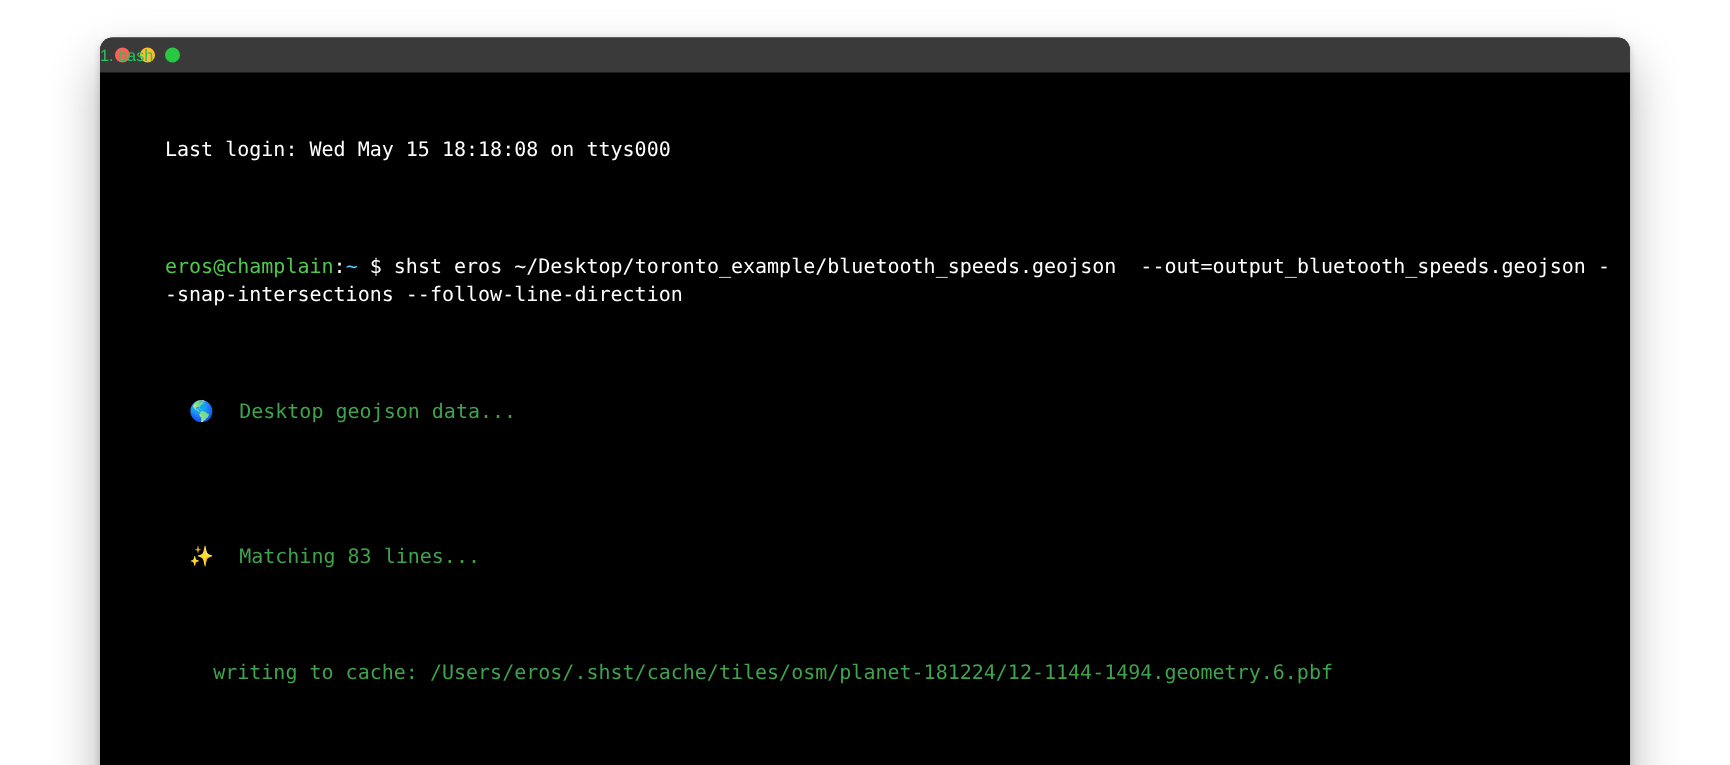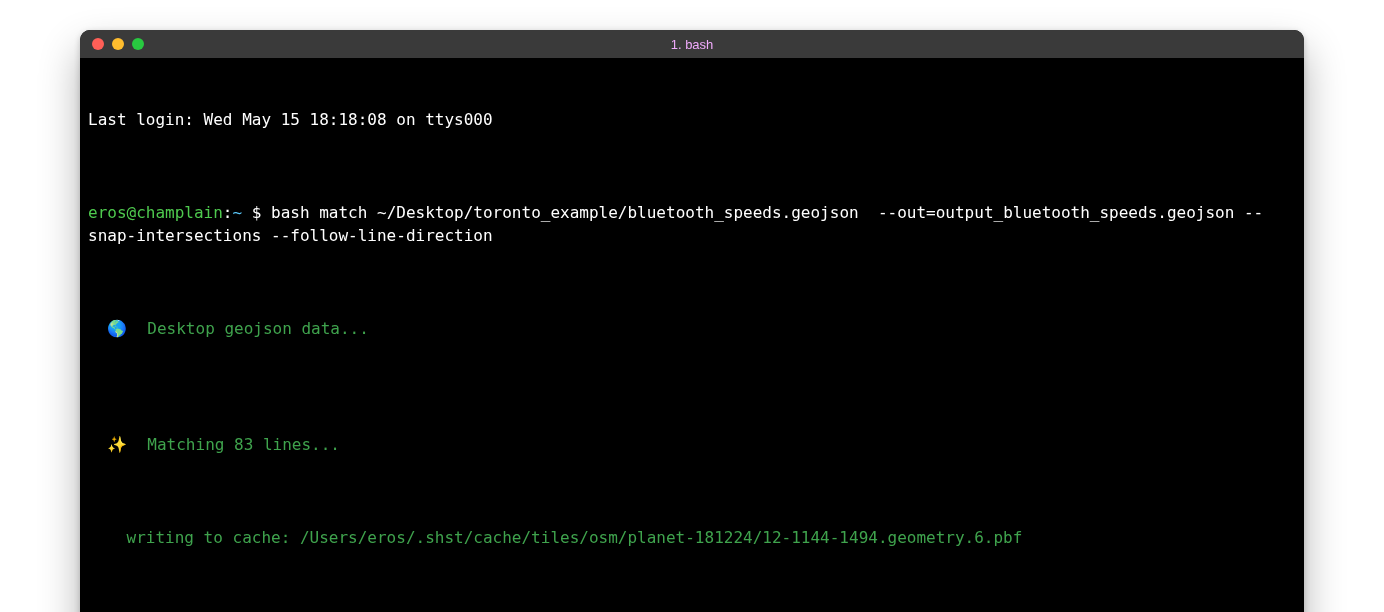--- a/index.html
+++ b/index.html
@@ -36,36 +36,35 @@
       width: 12px;
       height: 12px;
       border-radius: 50%;
     }
     .tl-close   { background: #ff5f57; }
     .tl-min     { background: #ffbd2e; }
     .tl-max     { background: #28c940; }
     .title {
       position: absolute;
       left: 0; right: 0;
-      text-align: center;
-      color: #f0abfc;
+      color: #22c55e;
       font-family: -apple-system, BlinkMacSystemFont, "Segoe UI", sans-serif;
       font-size: 13px;
       pointer-events: none;
     }
     .terminal-body {
       background: #000000;
       color: #ffffff;
       padding: 4px 8px 40px 8px;
       min-height: 470px;
       line-height: 1.45;
       font-size: 16px;
       white-space: pre;
     }
-    .line { white-space: pre-wrap; }
+    .line { white-space: pre-wrap; margin-left: 44px; }
     .c-white   { color: #ffffff; }
     .c-green   { color: #3fa34d; }
     .c-brgreen { color: #4ec94e; }
     .c-cyan    { color: #5ac8fa; }
     .indent1 { padding-left: 2ch; }
     .indent2 { padding-left: 4ch; }
     .indent3 { padding-left: 6ch; }
     .emoji { display:inline-block; width:1.3em; }
   </style>
 </head>
@@ -77,21 +76,21 @@
       <div class="traffic-light tl-close"></div>
       <div class="traffic-light tl-min"></div>
       <div class="traffic-light tl-max"></div>
     </div>
     <div class="title">1. bash</div>
   </div>
 
   <div class="terminal-body">
     <div class="line c-white">Last login: Wed May 15 18:18:08 on ttys000</div>
 
-    <div class="line"><span class="c-brgreen">eros@champlain</span><span class="c-white">:</span><span class="c-cyan">~</span><span class="c-white"> $ </span><span class="c-white">bash match ~/Desktop/toronto_example/bluetooth_speeds.geojson  --out=output_bluetooth_speeds.geojson --snap-intersections --follow-line-direction</span></div>
+    <div class="line"><span class="c-brgreen">eros@champlain</span><span class="c-white">:</span><span class="c-cyan">~</span><span class="c-white"> $ </span><span class="c-white">shst eros ~/Desktop/toronto_example/bluetooth_speeds.geojson  --out=output_bluetooth_speeds.geojson --snap-intersections --follow-line-direction</span></div>
 
     <div class="line indent1"><span class="emoji">🌎</span><span class="c-green">  Desktop geojson data...</span></div>
 
 
     <div class="line indent1"><span class="emoji">✨</span><span class="c-green">  Matching 83 lines...</span></div>
 
     <div class="line indent2 c-green">writing to cache: /Users/eros/.shst/cache/tiles/osm/planet-181224/12-1144-1494.geometry.6.pbf</div>
     
     
     

